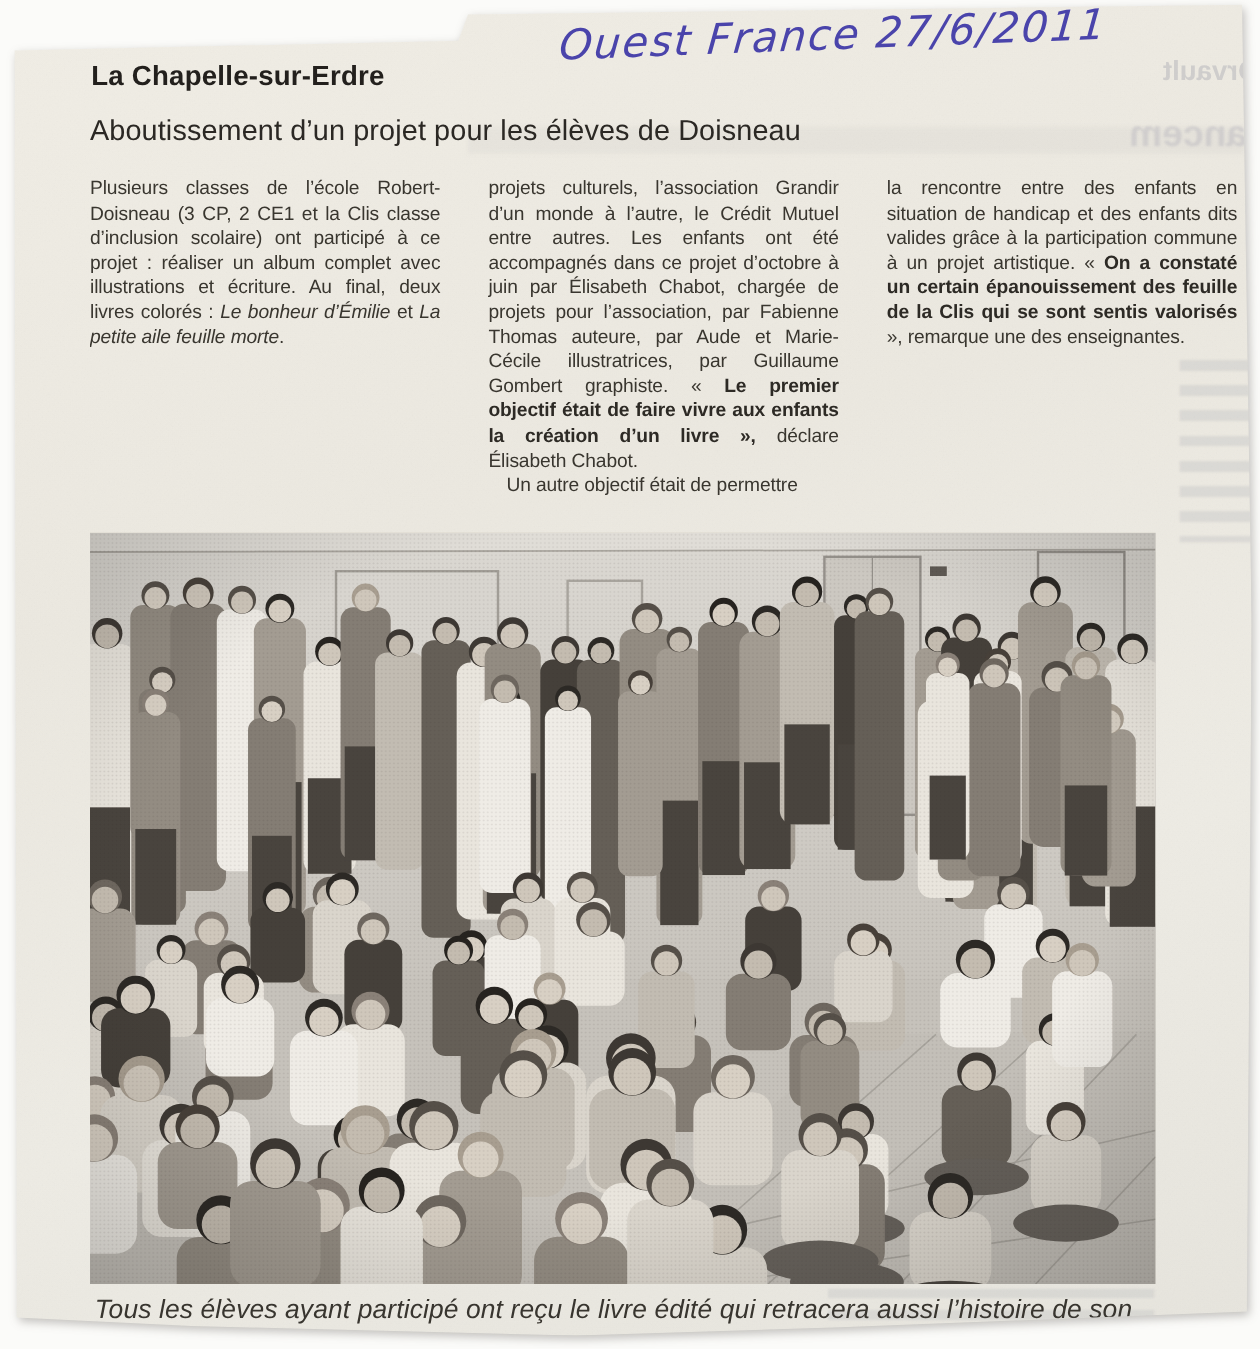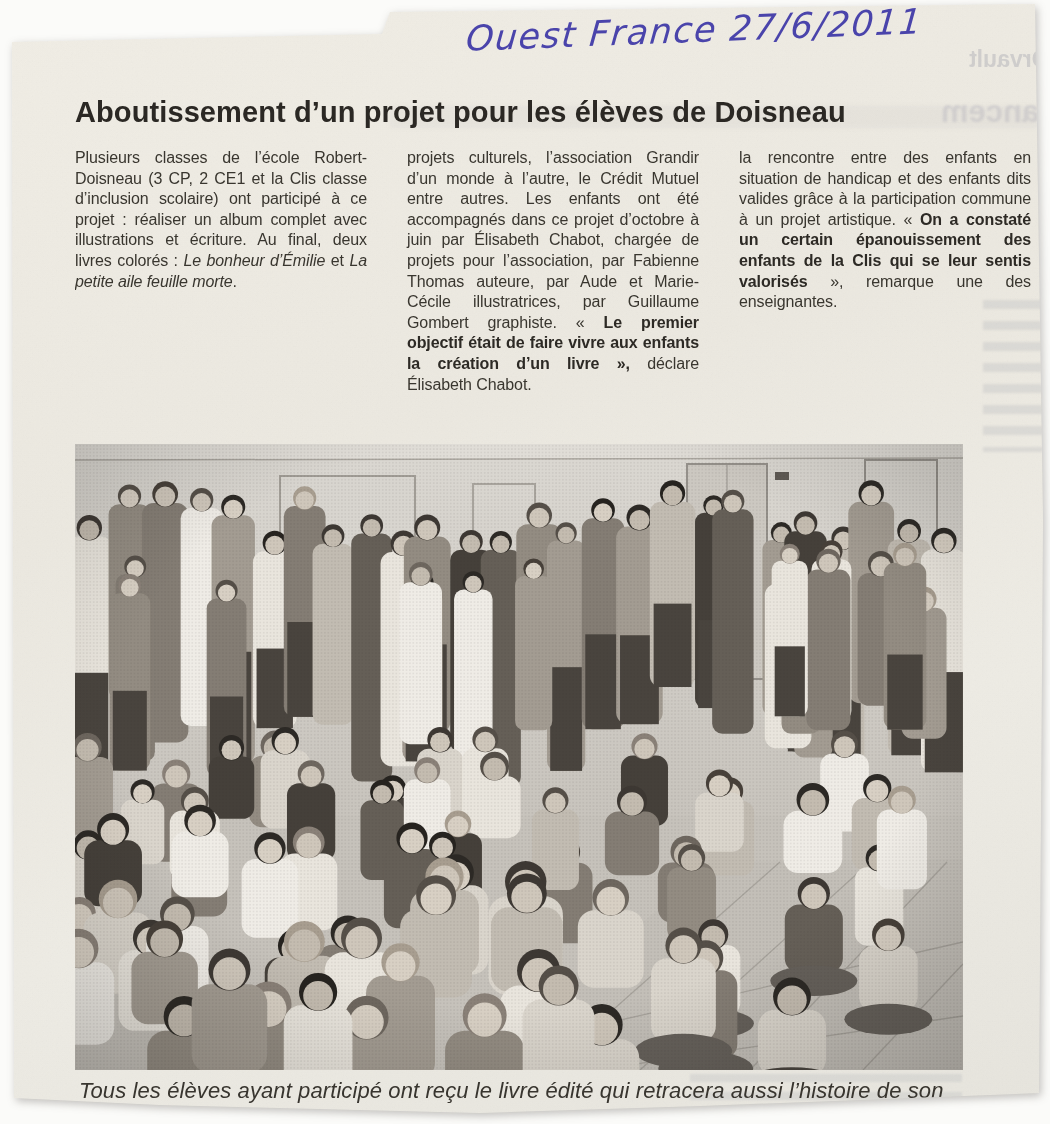--- a/index.html
+++ b/index.html
@@ -14,21 +14,21 @@
     background:linear-gradient(163deg,#f1eee6 0%,#ece9e1 38%,#eeece5 68%,#e7e5de 100%);
     clip-path:polygon(12px 42px,382px 34px,390px 12px,1035px 4px,1043px 520px,1039px 1093px,700px 1106px,480px 1113px,160px 1105px,14px 1098px);
   }
   .grain{position:absolute;left:0;top:0;pointer-events:none;opacity:.8}
   .section-header{
     position:absolute;left:76px;top:50px;margin:0;
     font-size:23px;font-weight:bold;color:#23201d;letter-spacing:.2px;
   }
   .headline{
     position:absolute;left:75px;top:96px;margin:0;
-    font-size:29px;font-weight:700;color:#2b2824;letter-spacing:.1px;white-space:nowrap;
+    font-size:24px;font-weight:400;color:#2b2824;letter-spacing:.1px;white-space:nowrap;
   }
   .handwriting{
     position:absolute;left:466px;top:10px;
     font-family:"DejaVu Sans",sans-serif;font-style:italic;font-size:35px;
     color:#4a44ab;letter-spacing:1.5px;white-space:nowrap;
     transform:rotate(-2.2deg) skewX(-7deg);
   }
   .cols{
     position:absolute;left:75px;top:148px;width:956px;height:296px;
     display:flex;gap:40px;overflow:hidden;
@@ -76,31 +76,33 @@
     </svg>
 
     <div class="bl-head"></div>
     <div class="bleed bleed-1">Orvault</div>
     <div class="bleed bleed-2">Lancem</div>
     <div class="bleed-lines bl-right"></div>
     <div class="bleed-lines bl-bottom"></div>
 
     <div class="handwriting">Ouest France 27/6/2011</div>
 
+    <h2 class="section-header">La Chapelle-sur-Erdre</h2>
     <h1 class="headline">Aboutissement d’un projet pour les élèves de Doisneau</h1>
 
     <div class="cols">
       <div class="col">
         <p><span>Plusieurs classes de l’école Robert-Doisneau (3 CP, 2 CE1 et la Clis classe d’inclusion scolaire) ont participé à ce projet : réaliser un album complet avec illustrations et écriture. Au final, deux livres colorés : </span><span class="seg-i">Le bonheur d’Émilie</span><span> et </span><span class="seg-i">La petite aile feuille morte</span><span>.</span></p>
       </div>
       <div class="col">
         <p><span>projets culturels, l’association Grandir d’un monde à l’autre, le Crédit Mutuel entre autres. Les enfants ont été accompagnés dans ce projet d’octobre à juin par Élisabeth Chabot, chargée de projets pour l’association, par Fabienne Thomas auteure, par Aude et Marie-Cécile illustratrices, par Guillaume Gombert graphiste. « </span><span class="seg-b">Le premier objectif était de faire vivre aux enfants la création d’un livre »,</span><span> déclare Élisabeth Chabot.</span></p>
+        <p class="ind"><span>Un autre objectif était de permettre</span></p>
       </div>
       <div class="col">
-        <p><span>la rencontre entre des enfants en situation de handicap et des enfants dits valides grâce à la participation commune à un projet artistique. « </span><span class="seg-b">On a constaté un certain épanouissement des enfants de la Clis qui se leur sentis valorisés</span><span> », remarque une des enseignantes.</span></p>
+        <p><span>la rencontre entre des enfants en situation de handicap et des enfants dits valides grâce à la participation commune à un projet artistique. « </span><span class="seg-b">On a constaté un certain épanouissement des feuille de la Clis qui se sont sentis valorisés</span><span> », remarque une des enseignantes.</span></p>
       </div>
     </div>
 
     <div class="photo">
       <svg viewBox="0 0 888 626" width="888" height="626" aria-hidden="true">
         <defs>
           <radialGradient id="vig" cx="50%" cy="45%" r="78%">
             <stop offset="58%" stop-color="rgba(22,21,18,0)"></stop>
             <stop offset="100%" stop-color="rgba(22,21,18,0.24)"></stop>
           </radialGradient>

